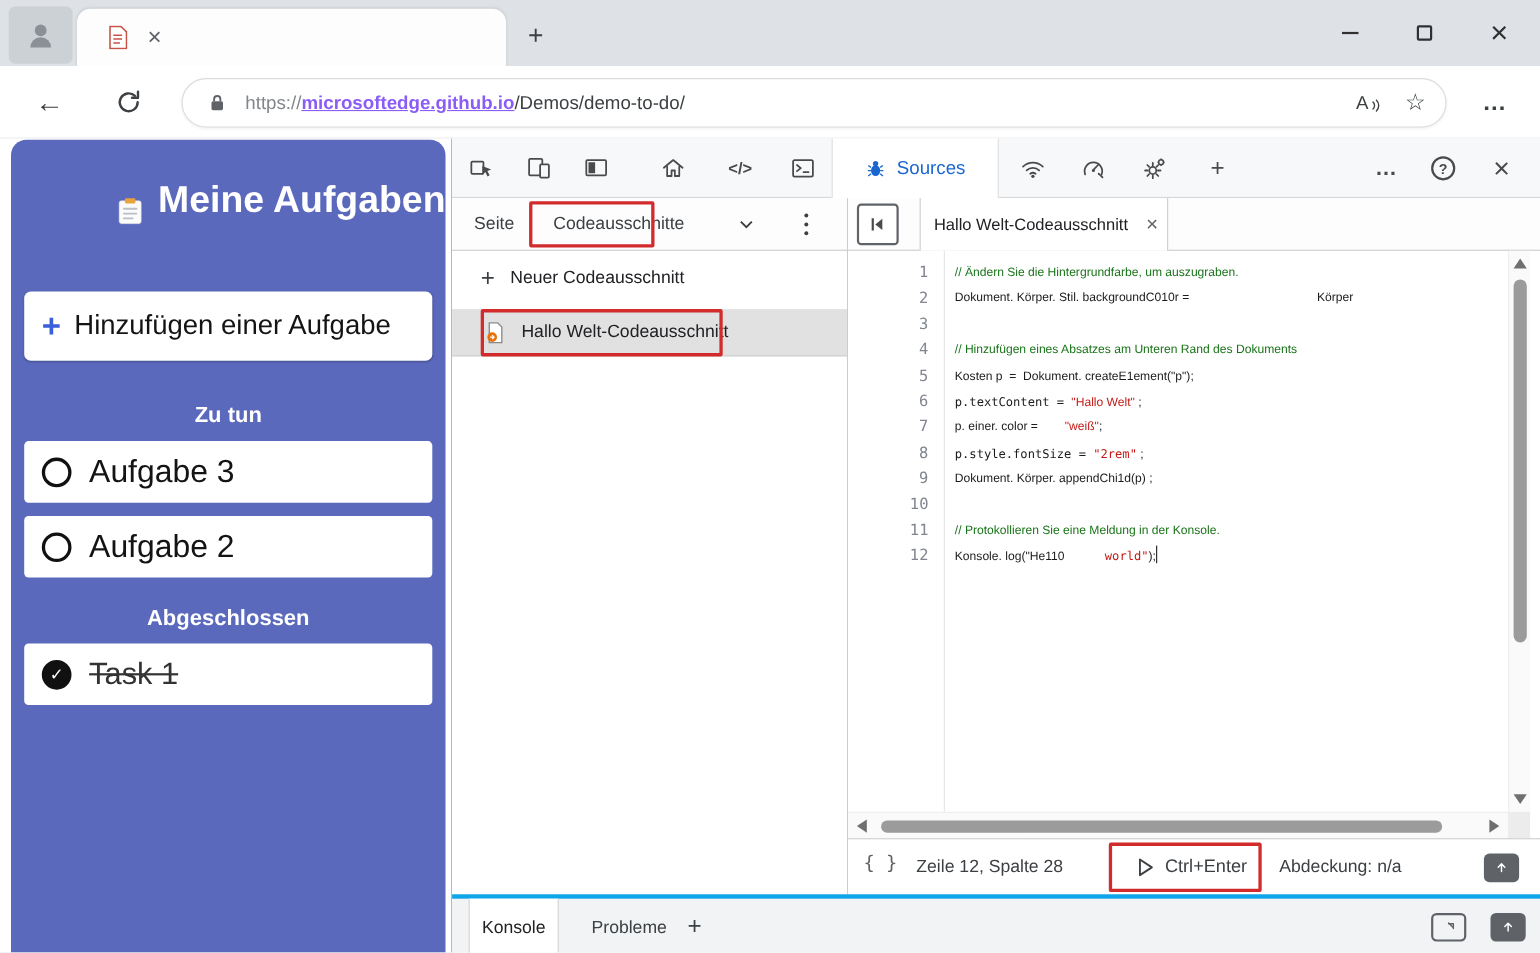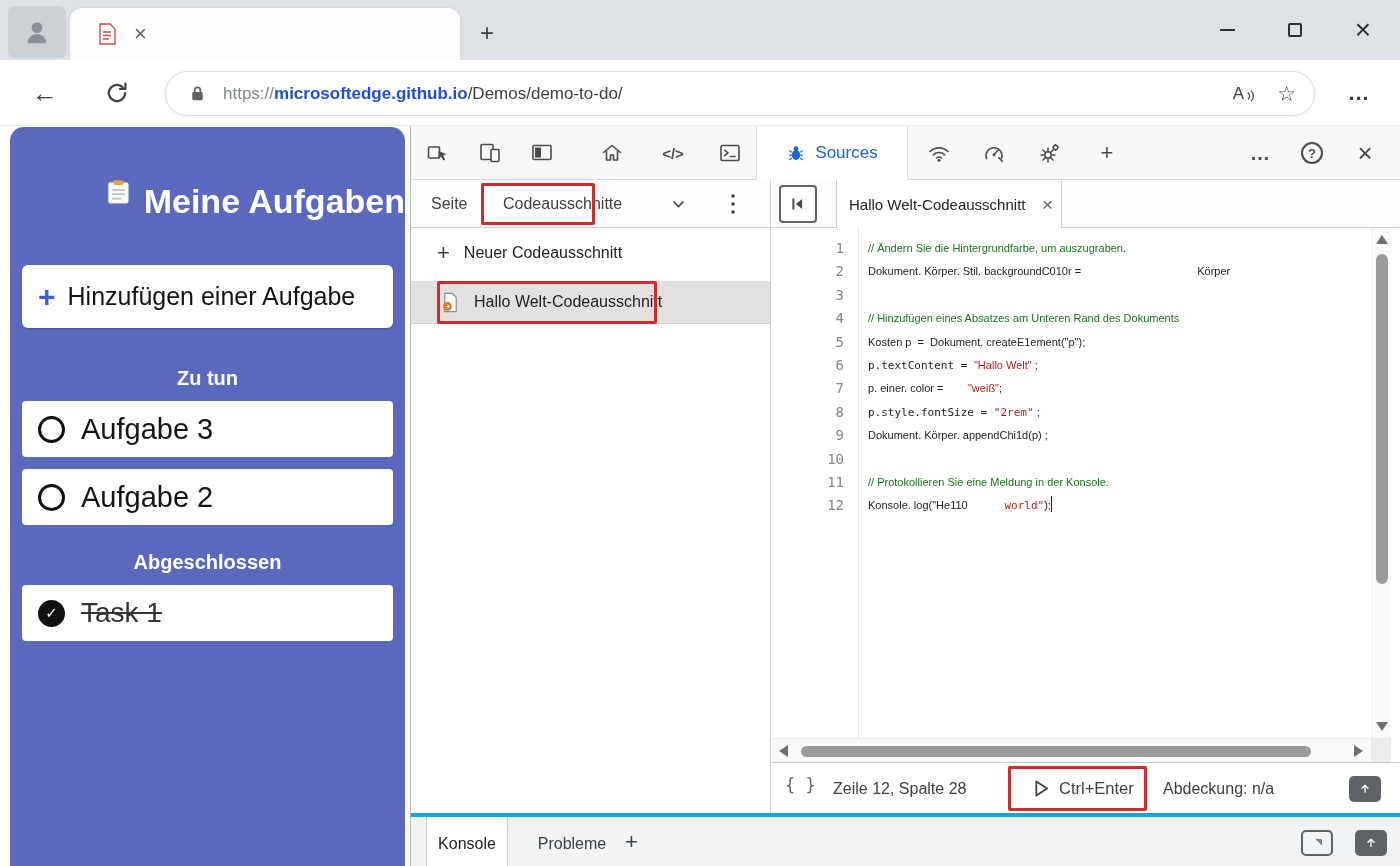--- a/index.html
+++ b/index.html
@@ -29,34 +29,34 @@
 
   
   .addressbar { position:absolute; left:0; top:60px; width:1400px; height:66px; background:#ffffff; border-bottom:1px solid #ececec; }
   .nav-glyph { font-size:26px; color:#3c4043; }
   .back-btn { position:absolute; left:26px; top:14px; width:38px; height:38px; display:flex; align-items:center; justify-content:center; }
   .refresh-btn { position:absolute; left:98px; top:14px; width:38px; height:38px; display:flex; align-items:center; justify-content:center; }
   .url-pill { position:absolute; left:165px; top:11px; width:1150px; height:45px; border:1px solid #dadce0; border-radius:23px;
     background:#fff; display:flex; align-items:center; padding:0 18px 0 22px; box-shadow:0 1px 3px rgba(0,0,0,.07); }
   .url-text { font-size:17px; margin-left:16px; white-space:nowrap; flex:1; }
   .url-prefix { color:#80868b; }
-  .url-domain { color:#1d4ed8; font-weight:bold; }
+  .url-domain { color:#8b5cf6; font-weight:bold;text-decoration:underline; }
   .url-path { color:#3c4043; }
   .pill-icon { display:flex; align-items:center; justify-content:center; margin-left:22px; color:#3c4043; }
   .readaloud { display:flex; align-items:flex-end; gap:2px; font-size:17px; color:#3c4043; }
   .star-glyph { font-size:21px; color:#3c4043; }
   .more-btn { position:absolute; right:22px; top:14px; width:38px; height:38px; display:flex; align-items:center; justify-content:center;
     font-size:22px; font-weight:bold; color:#3c4043; letter-spacing:1px; }
 
   
   .content { position:absolute; left:0; top:126px; width:1400px; height:740px; background:#ffffff; }
 
   
   .todo-card { position:absolute; left:10px; top:1px; width:395px; height:739px; background:#5b69bd; border-radius:14px 14px 0 0; }
-  .todo-header { position:absolute; left:0; top:36px; width:100%; display:flex; align-items:flex-end; padding-left:97px; gap:14px; }
+  .todo-header { position:absolute; left:0; top:36px; width:100%; display:flex; align-items:flex-start; padding-left:97px; gap:14px; }
   .todo-title { color:#ffffff; font-size:34px; font-weight:bold; white-space:nowrap; }
   .add-task-btn { position:absolute; left:12px; top:138px; width:371px; height:63px; background:#ffffff; border-radius:6px;
     display:flex; align-items:center; padding-left:16px; gap:12px; box-shadow:0 1px 2px rgba(0,0,0,.25); }
   .add-plus { color:#3b5ed9; font-size:30px; font-weight:bold; line-height:1; }
   .add-label { font-size:25px; color:#141414; white-space:nowrap; }
   .section-label { position:absolute; left:0; width:100%; text-align:center; color:#ffffff; font-size:20px; font-weight:bold; }
   .sec-todo { top:240px; }
   .sec-done { top:424px; }
   .task-list { position:absolute; left:12px; width:371px; }
   .list-todo { top:274px; }

